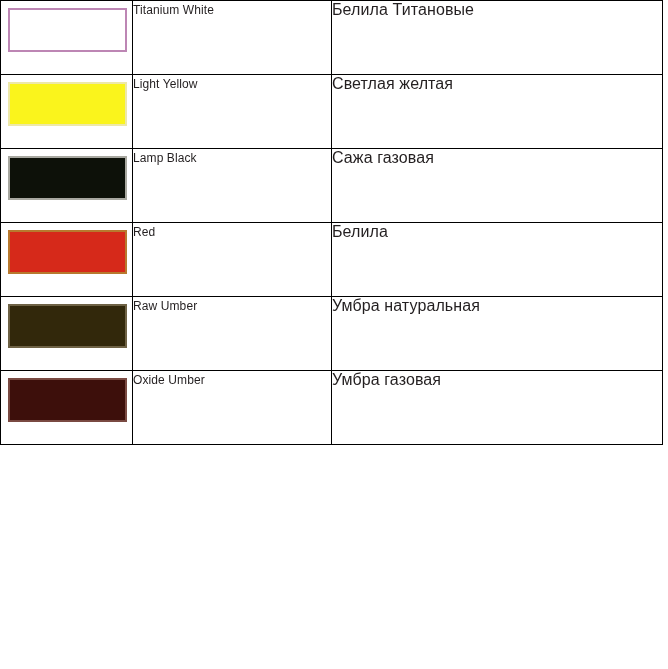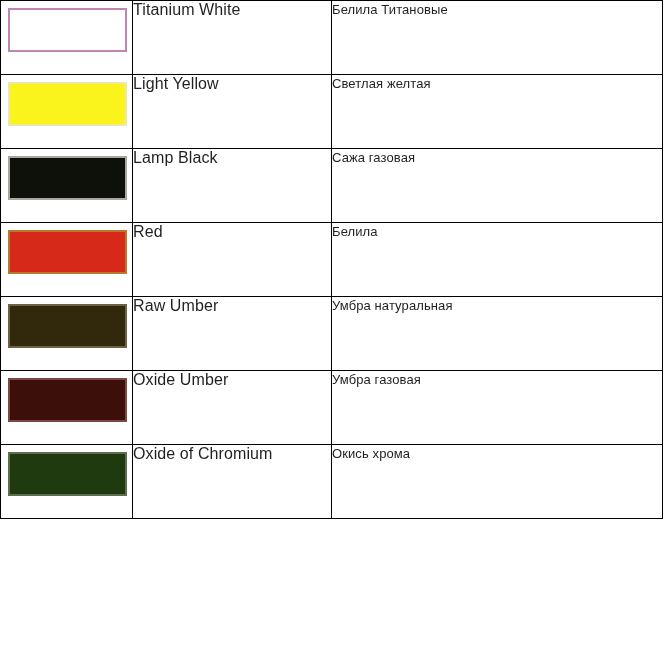--- a/index.html
+++ b/index.html
@@ -38,28 +38,28 @@
   .swatch {
     position: absolute;
     left: 7px;
     top: 7px;
     width: 119px;
     height: 44px;
     box-sizing: border-box;
   }
   .name-cell {
     padding: 4px 0 0 8px;
-    font-size: 16px;
+    font-size: 12px;
     color: #231f20;
     line-height: 18px;
     letter-spacing: 0.1px;
   }
   .ru-cell {
     padding: 4px 0 0 6px;
-    font-size: 13px;
+    font-size: 16px;
     color: #231f20;
     line-height: 17px;
     letter-spacing: 0.1px;
   }
 </style>
 </head>
 <body>
 
 <table id="color-table">
   <colgroup>
@@ -103,21 +103,14 @@
         <td class="name-cell">Raw Umber</td>
         <td class="ru-cell">Умбра натуральная</td>
       </tr>
       <tr>
         <td class="swatch-cell">
           <div class="swatch" style="background: rgb(61, 15, 11); border: 2px solid rgb(122, 74, 66);"></div>
         </td>
         <td class="name-cell">Oxide Umber</td>
         <td class="ru-cell">Умбра газовая</td>
       </tr>
-      <tr>
-        <td class="swatch-cell">
-          <div class="swatch" style="background: rgb(31, 58, 15); border: 2px solid rgb(94, 110, 80);"></div>
-        </td>
-        <td class="name-cell">Oxide of Chromium</td>
-        <td class="ru-cell">Окись хрома</td>
-      </tr>
     </tbody>
 </table>
 
 </body></html>

